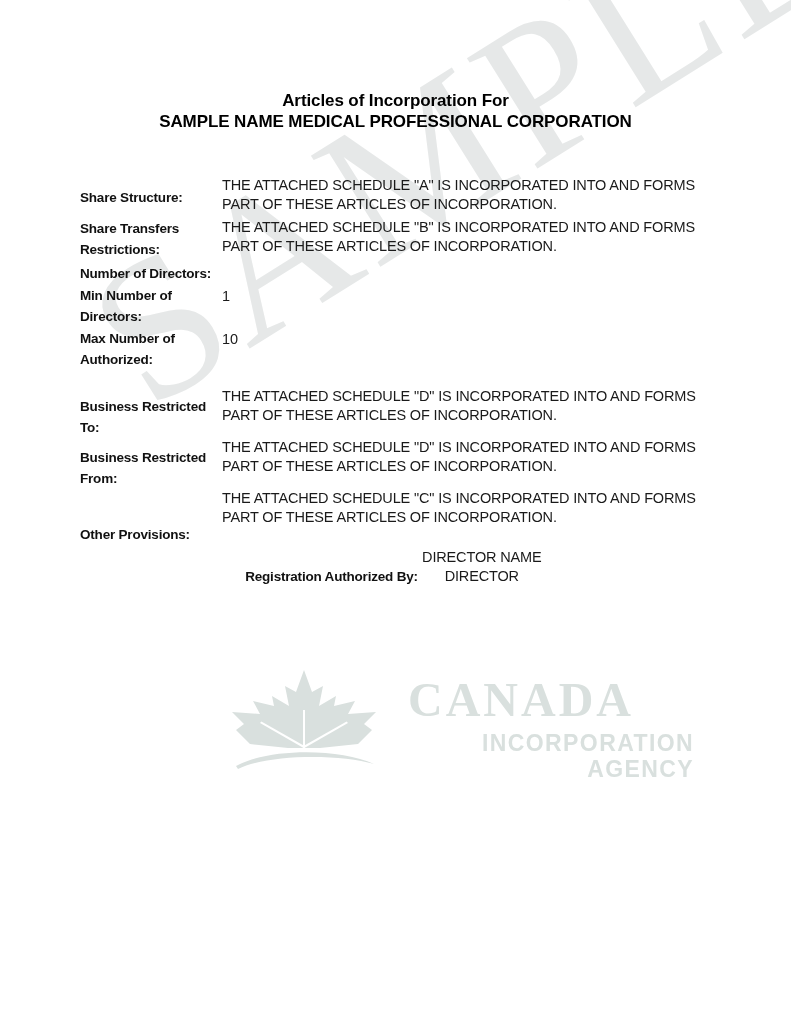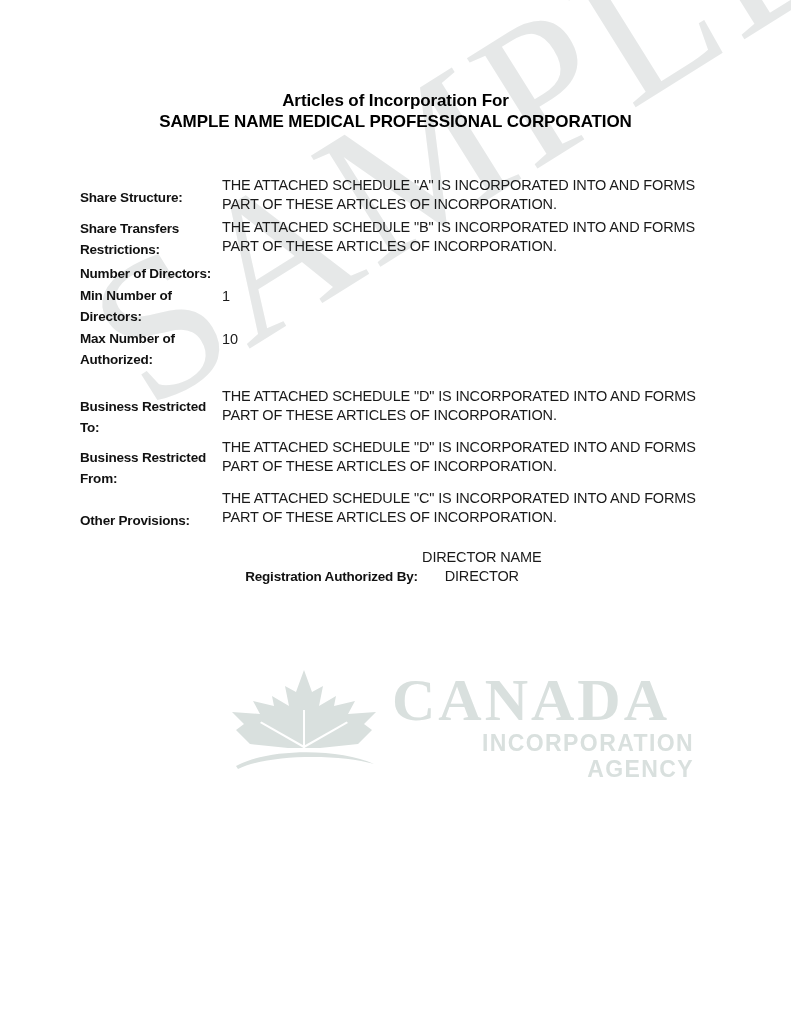--- a/index.html
+++ b/index.html
@@ -113,21 +113,21 @@
   .r2 { margin-top: 3px; }
   .r3 { margin-top: 1px; }
   .r3 .field-value { margin-top: 2px; }
   .r4 { margin-top: 1px; }
   .r4 .field-value { margin-top: 2px; }
   .r5 { margin-top: 17px; }
   .r5 .field-label { margin-top: 9px; }
   .r6 { margin-top: 0px; }
   .r6 .field-label { margin-top: 9px; }
   .r7 { margin-top: 0px; }
-  .r7 .field-label { margin-top: 21px; }
+  .r7 .field-label { margin-top: 35px; }
 
   
   .signature {
     position: absolute;
     left: 0;
     top: 548px;
     width: 791px;
     z-index: 2;
     display: flex;
     justify-content: center;
@@ -169,25 +169,26 @@
     width: 160px;
     height: 105px;
     flex: 0 0 160px;
   }
   .logo-words {
     margin-left: 8px;
     padding-top: 4px;
   }
   .logo-canada {
     font-family: "Liberation Serif", "DejaVu Serif", serif;
-    font-size: 60px;
+    font-size: 48px;
     line-height: 56px;
     font-weight: bold;
     letter-spacing: 3px;
     color: #d9e0de;
+    margin-left: 16px;
   }
   .logo-sub {
     font-family: "Liberation Sans", sans-serif;
     font-size: 23px;
     line-height: 26px;
     font-weight: bold;
     letter-spacing: 1.4px;
     color: #d9e0de;
     text-align: right;
     margin-top: 2px;

